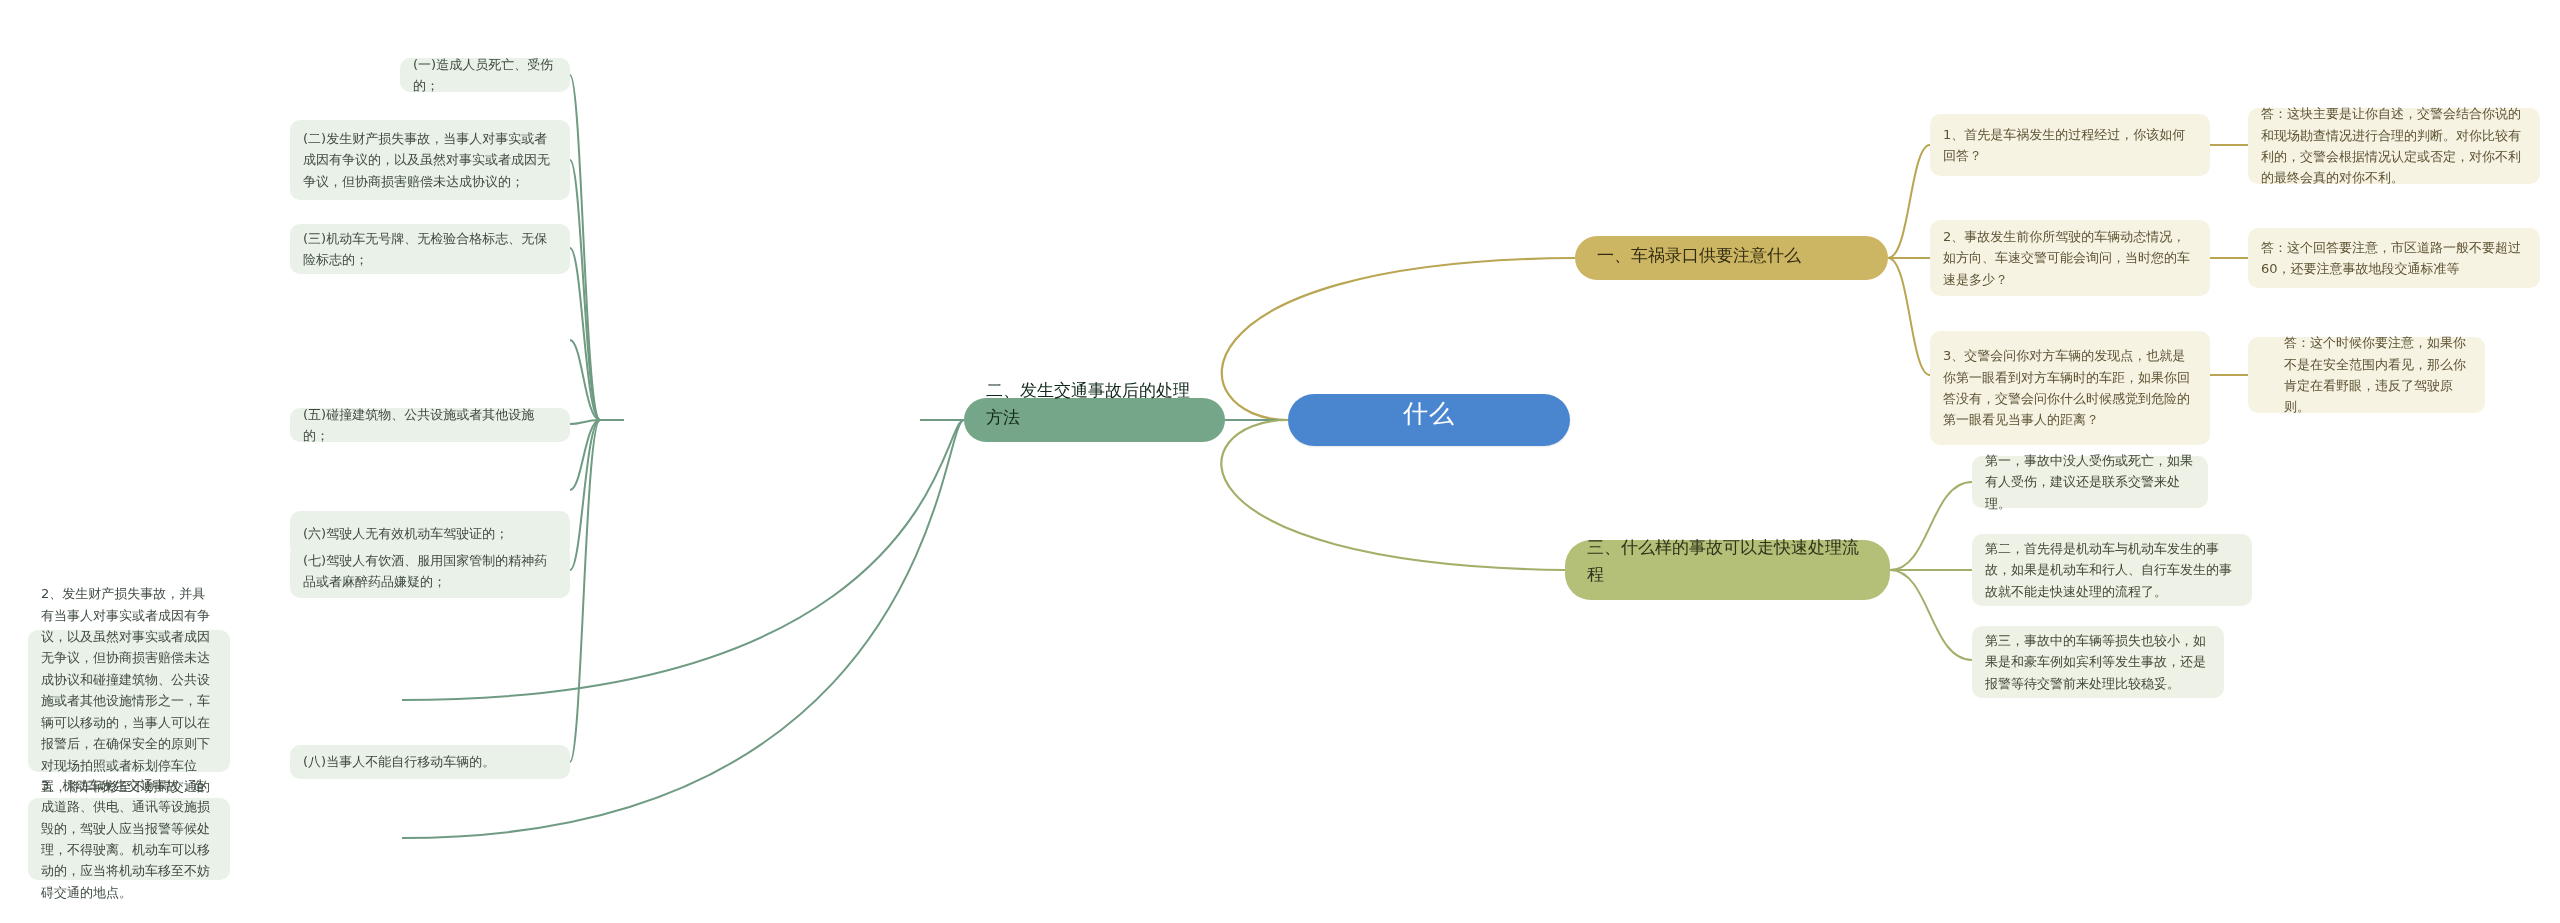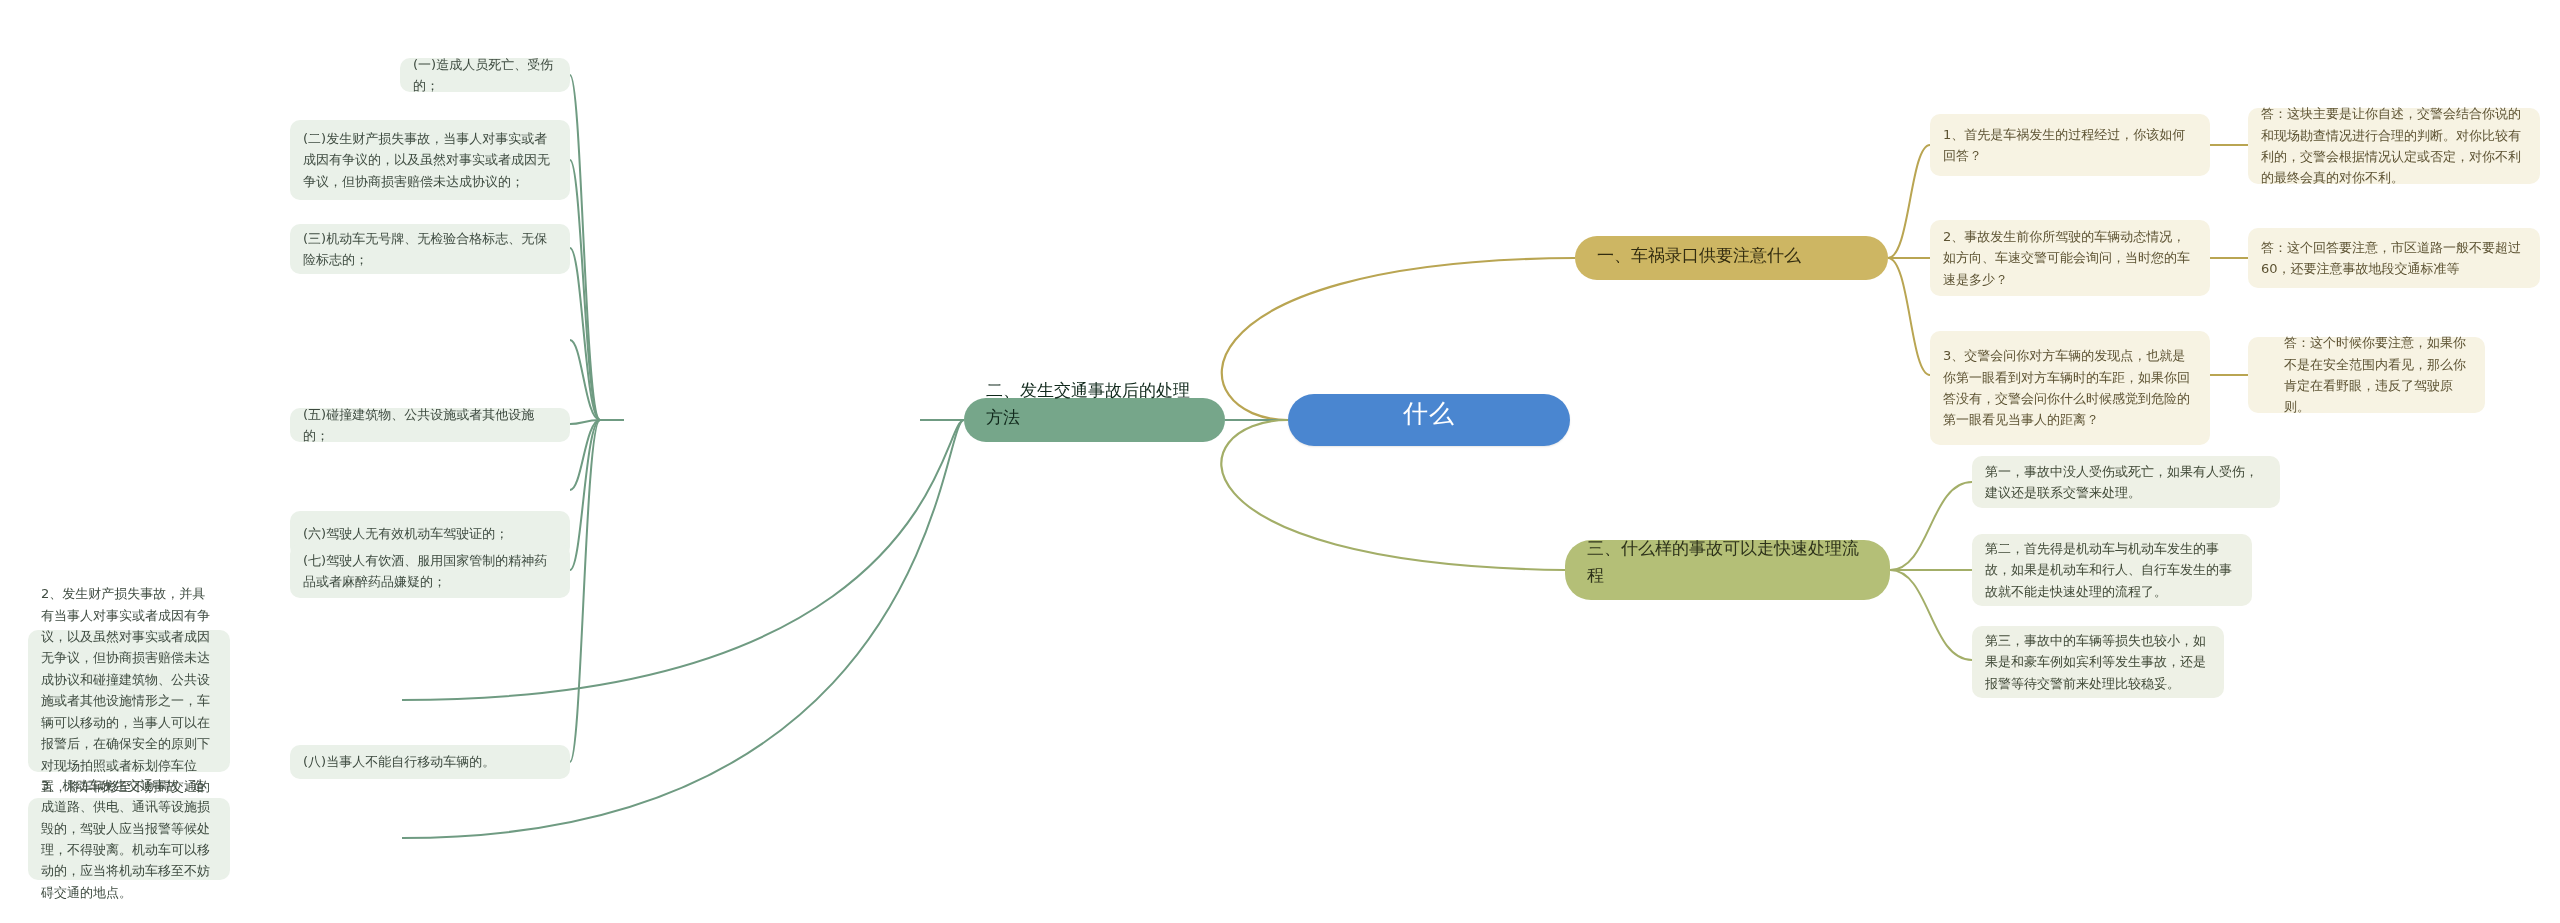--- a/index.html
+++ b/index.html
@@ -171,25 +171,25 @@
   </div>
 
   <div class="node leaf leaf-mint" style="left:290px; top:544px; width:280px; height:54px;">
     <span class="leaf-text">(七)驾驶人有饮酒、服用国家管制的精神药品或者麻醉药品嫌疑的；</span>
   </div>
 
   <div class="node leaf leaf-mint" style="left:290px; top:745px; width:280px; height:34px;">
     <span class="leaf-text">(八)当事人不能自行移动车辆的。</span>
   </div>
 
-  <div class="node pill pill-olive" style="left:1565px; top:540px; width:325px; height:60px;">
+  <div class="node pill pill-olive" style="left:1565px; top:540px; width:325px; height:60px;font-family:Liberation Serif, serif;">
     <span class="leaf-text">三、什么样的事故可以走快速处理流程</span>
   </div>
 
-  <div class="node leaf leaf-sage" style="left:1972px; top:456px; width:308px; height:52px;">
+  <div class="node leaf leaf-sage" style="left:1972px; top:456px; width:236px; height:52px;">
     <span class="leaf-text">第一，事故中没人受伤或死亡，如果有人受伤，建议还是联系交警来处理。</span>
   </div>
 
   <div class="node leaf leaf-sage" style="left:1972px; top:534px; width:280px; height:72px;">
     <span class="leaf-text">第二，首先得是机动车与机动车发生的事故，如果是机动车和行人、自行车发生的事故就不能走快速处理的流程了。</span>
   </div>
 
   <div class="node leaf leaf-sage" style="left:1972px; top:626px; width:252px; height:72px;">
     <span class="leaf-text">第三，事故中的车辆等损失也较小，如果是和豪车例如宾利等发生事故，还是报警等待交警前来处理比较稳妥。</span>
   </div>

